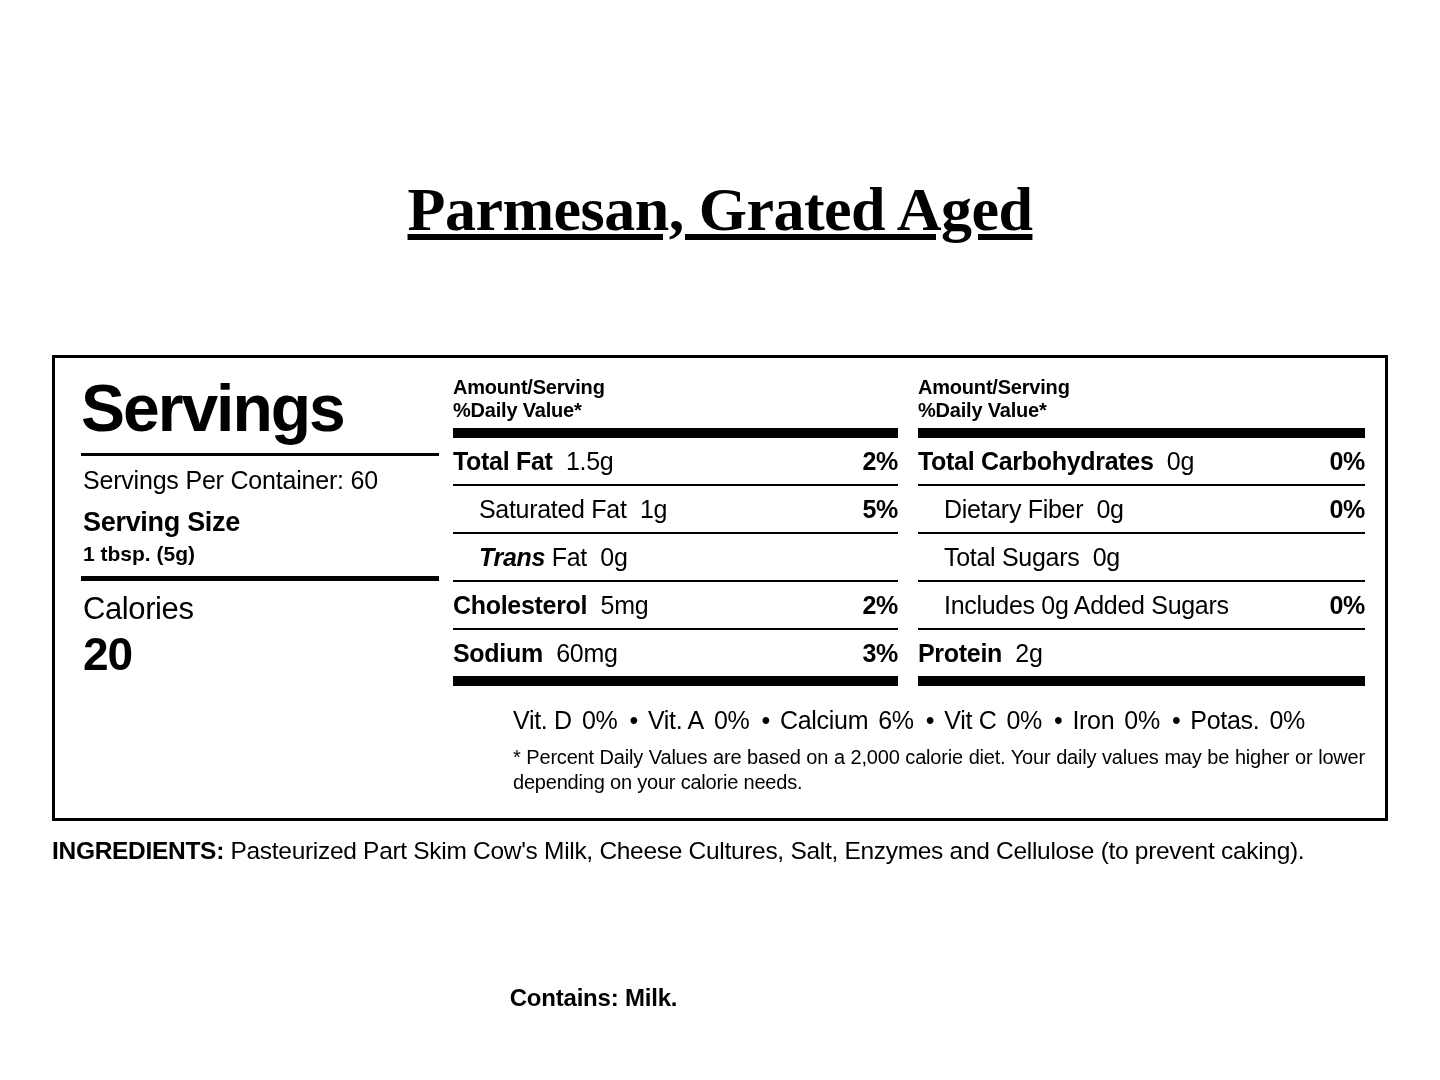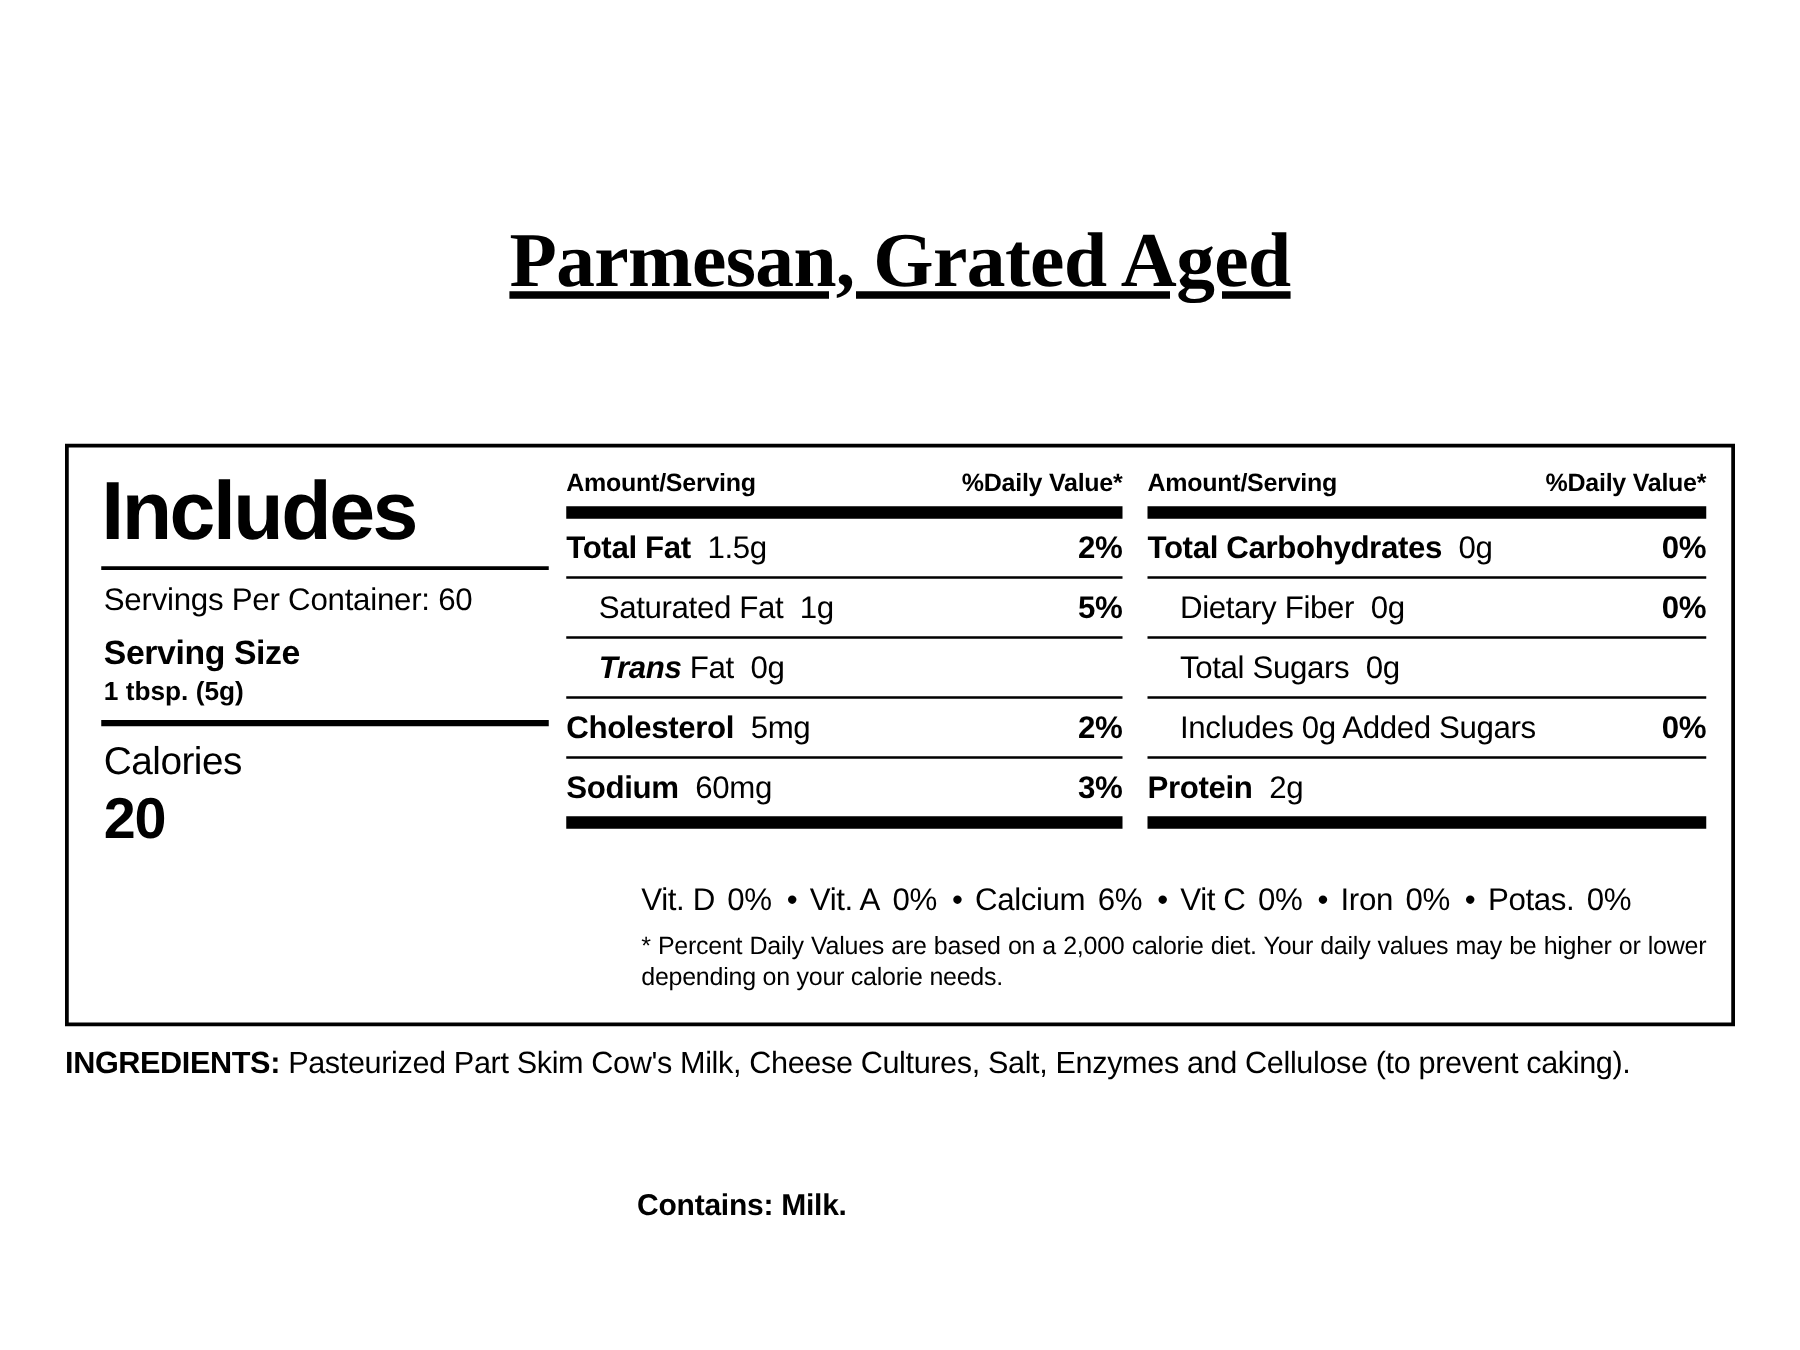--- a/index.html
+++ b/index.html
@@ -105,20 +105,21 @@
   .ncol-a { width: 455px; flex: 0 0 455px; padding-right: 10px; }
   .ncol-b { flex: 1 1 auto; padding-left: 10px; }
 
   .hdr-row {
     display: flex;
     justify-content: space-between;
     font-size: 20px;
     font-weight: bold;
     letter-spacing: -0.2px;
     padding-bottom: 6px;
+    flex-direction: column;
   }
   .bar-thick { border-bottom: 10px solid #000; }
   .bar-thin  { border-bottom: 2px solid #000; }
 
   .nrow {
     display: flex;
     justify-content: space-between;
     align-items: baseline;
     font-size: 25px;
     padding: 9px 0 8px 0;
@@ -164,39 +165,39 @@
     width: 1340px;
     font-size: 24.5px;
     letter-spacing: -0.3px;
     line-height: 1.25;
   }
   .ingredients .lead { font-weight: bold; }
 
   .contains {
     position: absolute;
     left: 0;
-    top: 951px;
+    top: 984px;
     width: 1187px;
     text-align: center;
     font-size: 24px;
     font-weight: bold;
     letter-spacing: -0.2px;
   }
 </style>
 </head>
 <body>
 
 <div class="product-title">Parmesan, Grated Aged</div>
 
 <div class="nf-panel">
   <div class="nf-inner">
 
     <div class="col-left">
       <div class="nf-title">
-        <div>Includes</div>
+        <div>Servings</div>
       </div>
       <div class="rule-thin"></div>
       <div class="servings">Servings Per Container: 60</div>
       <div class="serving-size-label">Serving Size</div>
       <div class="serving-size-value">1 tbsp. (5g)</div>
       <div class="rule-med"></div>
       <div class="calories-row">
         <div class="calories-label">Calories</div>
         <div class="calories-value">20</div>
       </div>

